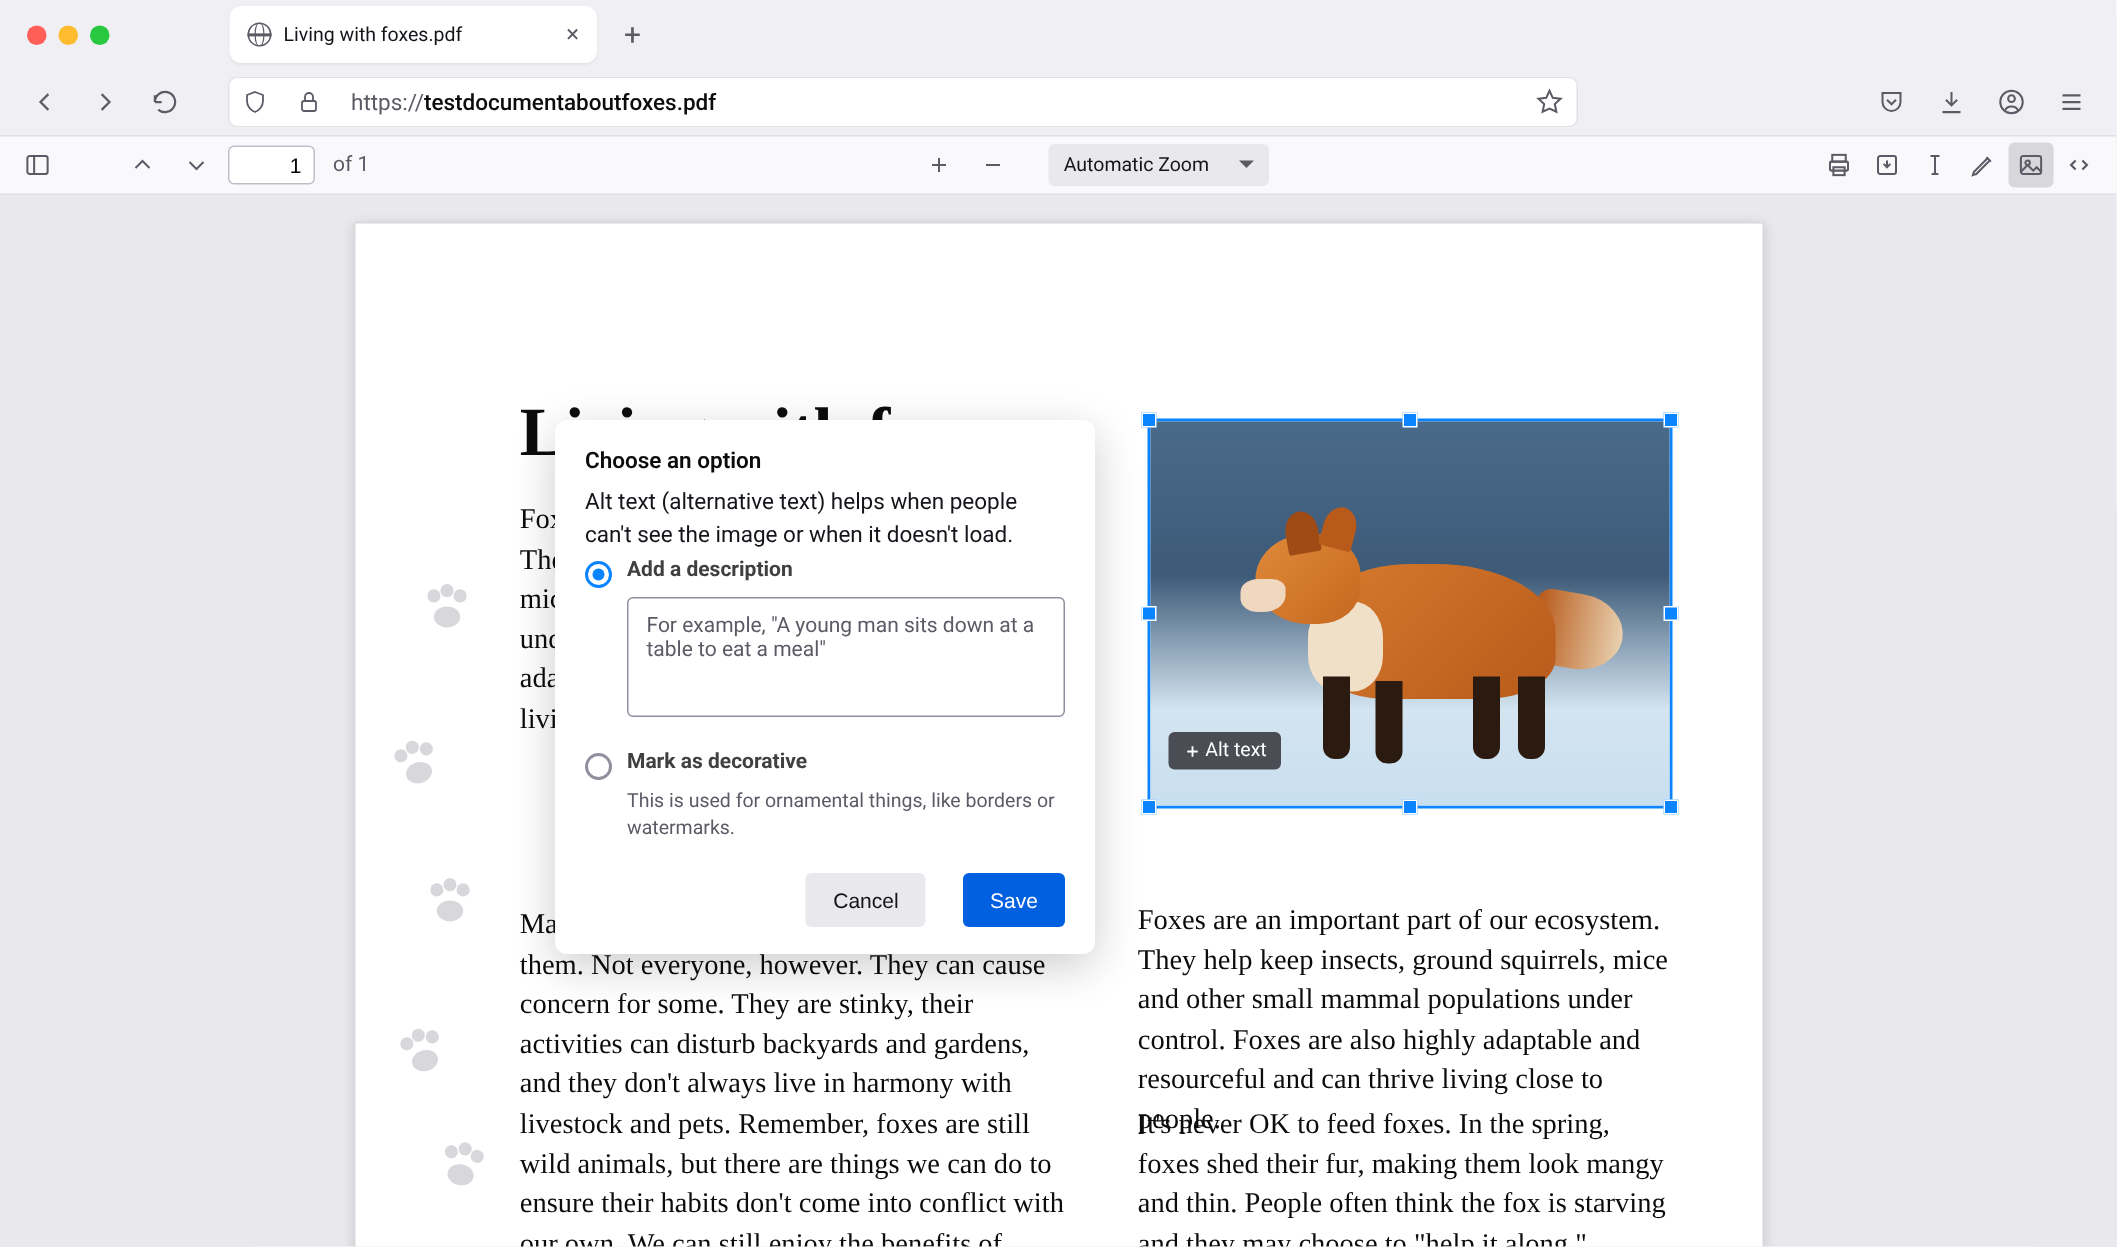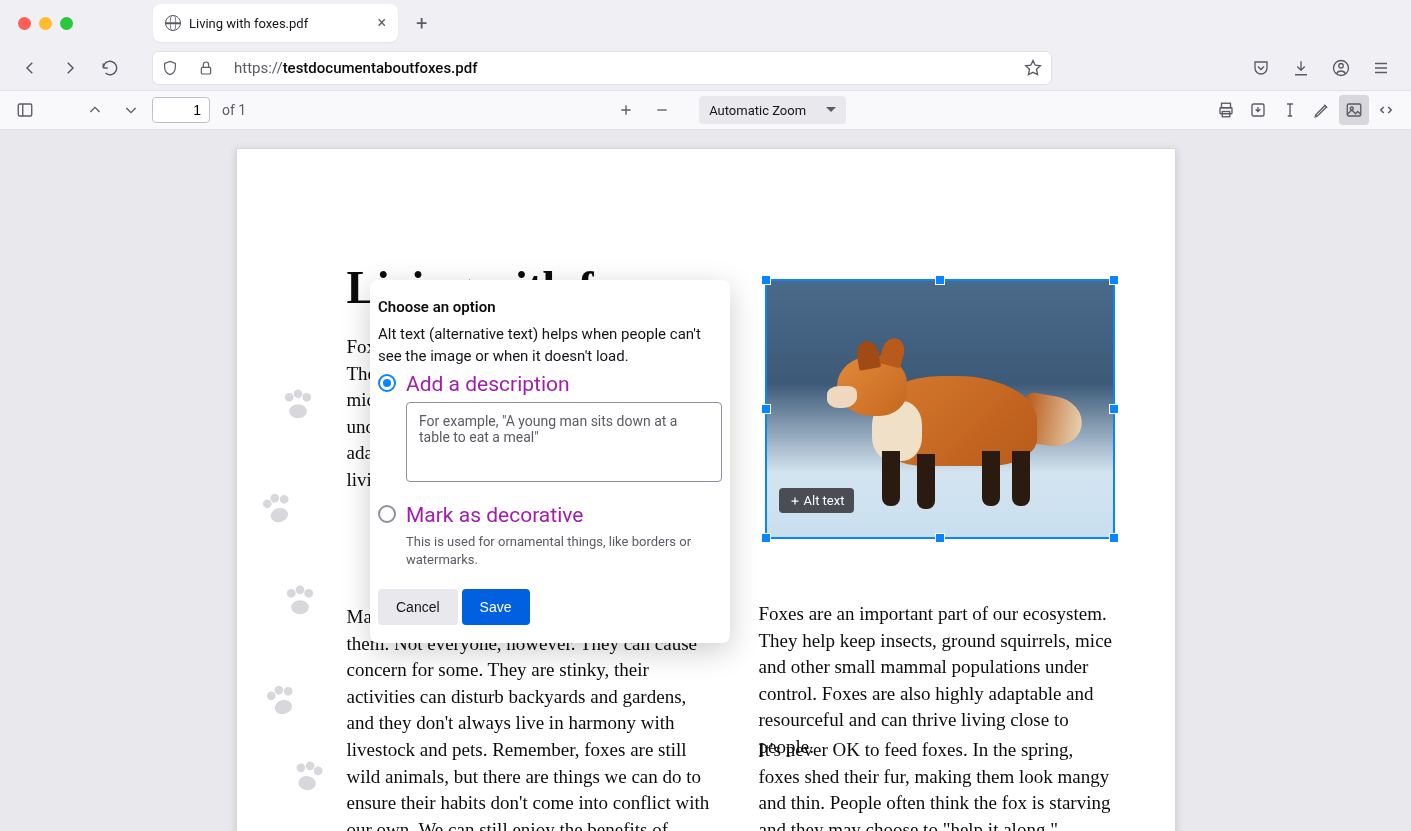--- a/index.html
+++ b/index.html
@@ -72,32 +72,32 @@
 .fox-body .chest { position:absolute; left:45px; top:65px; width:50px; height:60px; background:#f0e0c8; border-radius: 40%; }
 
 .handle { position:absolute; width:10px; height:10px; background:#0a84ff; border:1px solid #fff; }
 .h-tl{left:-6px;top:-6px;} .h-tm{left:50%;top:-6px;transform:translateX(-50%);} .h-tr{right:-6px;top:-6px;}
 .h-ml{left:-6px;top:50%;transform:translateY(-50%);} .h-mr{right:-6px;top:50%;transform:translateY(-50%);}
 .h-bl{left:-6px;bottom:-6px;} .h-bm{left:50%;bottom:-6px;transform:translateX(-50%);} .h-br{right:-6px;bottom:-6px;}
 
 .alt-badge { position:absolute; left:12px; bottom:24px; background:rgba(50,50,55,0.85); color:#fff; border-radius:4px; padding:5px 10px; font-size:13px; display:flex; align-items:center; gap:3px; cursor:pointer; }
 
 
-.dialog { position:absolute; left:370px; top:280px; width:360px; background:#fff; border-radius:8px; box-shadow:0 8px 30px rgba(0,0,0,0.2); padding: 18px 8px 18px; z-index:10; }
+.dialog { position:absolute; left:370px; top:280px; width:360px; background:#fff; border-radius:8px; box-shadow:0 8px 30px rgba(0,0,0,0.2); padding: 18px 20px 18px; z-index:10; }
 .dlg-title { font-weight:600; font-size:15px; margin-bottom:8px; }
 .dlg-sub { font-size:15px; color:#15141a; line-height:1.45; margin-bottom:4px; }
 .opt { display:flex; align-items:flex-start; gap:10px; margin-bottom:6px; }
 .radio { width:18px; height:18px; border-radius:50%; border:2px solid #0a84ff; position:relative; flex-shrink:0; margin-top:2px; }
 .radio.checked::after { content:""; position:absolute; inset:3px; background:#0a84ff; border-radius:50%; }
 .radio.unchecked { border-color:#8f8f9d; }
-.opt-label { font-size:21px; color:#a21caf; }
+.opt-label { font-size:14px; color:#404040;font-weight:bold; }
 .opt-help { font-size:13px; color:#5b5b66; margin: 2px 0 10px 28px; line-height:1.4; }
 .dlg-textarea { width: calc(100% - 28px); margin-left:28px; height:80px; border:1px solid #8f8f9d; border-radius:4px; padding:10px 12px; font-size:14px; color:#5b5b66; resize:none; font-family:inherit; }
 .dlg-textarea::placeholder { color:#5b5b66; }
-.dlg-actions { display:flex; gap:4px; margin-top:20px; }
+.dlg-actions { display:flex; justify-content:flex-end; gap:25px; margin-top:20px; }
 .btn { height:36px; padding: 0 18px; border-radius:4px; font-size:14px; font-weight:500; border:none; cursor:pointer; }
 .btn-cancel { background:#e9e9ed; color:#15141a; }
 .btn-save { background:#0060df; color:#fff; }
 
 svg { display:block; }
 </style>
 </head>
 <body>
 
 <div class="browser-chrome">

